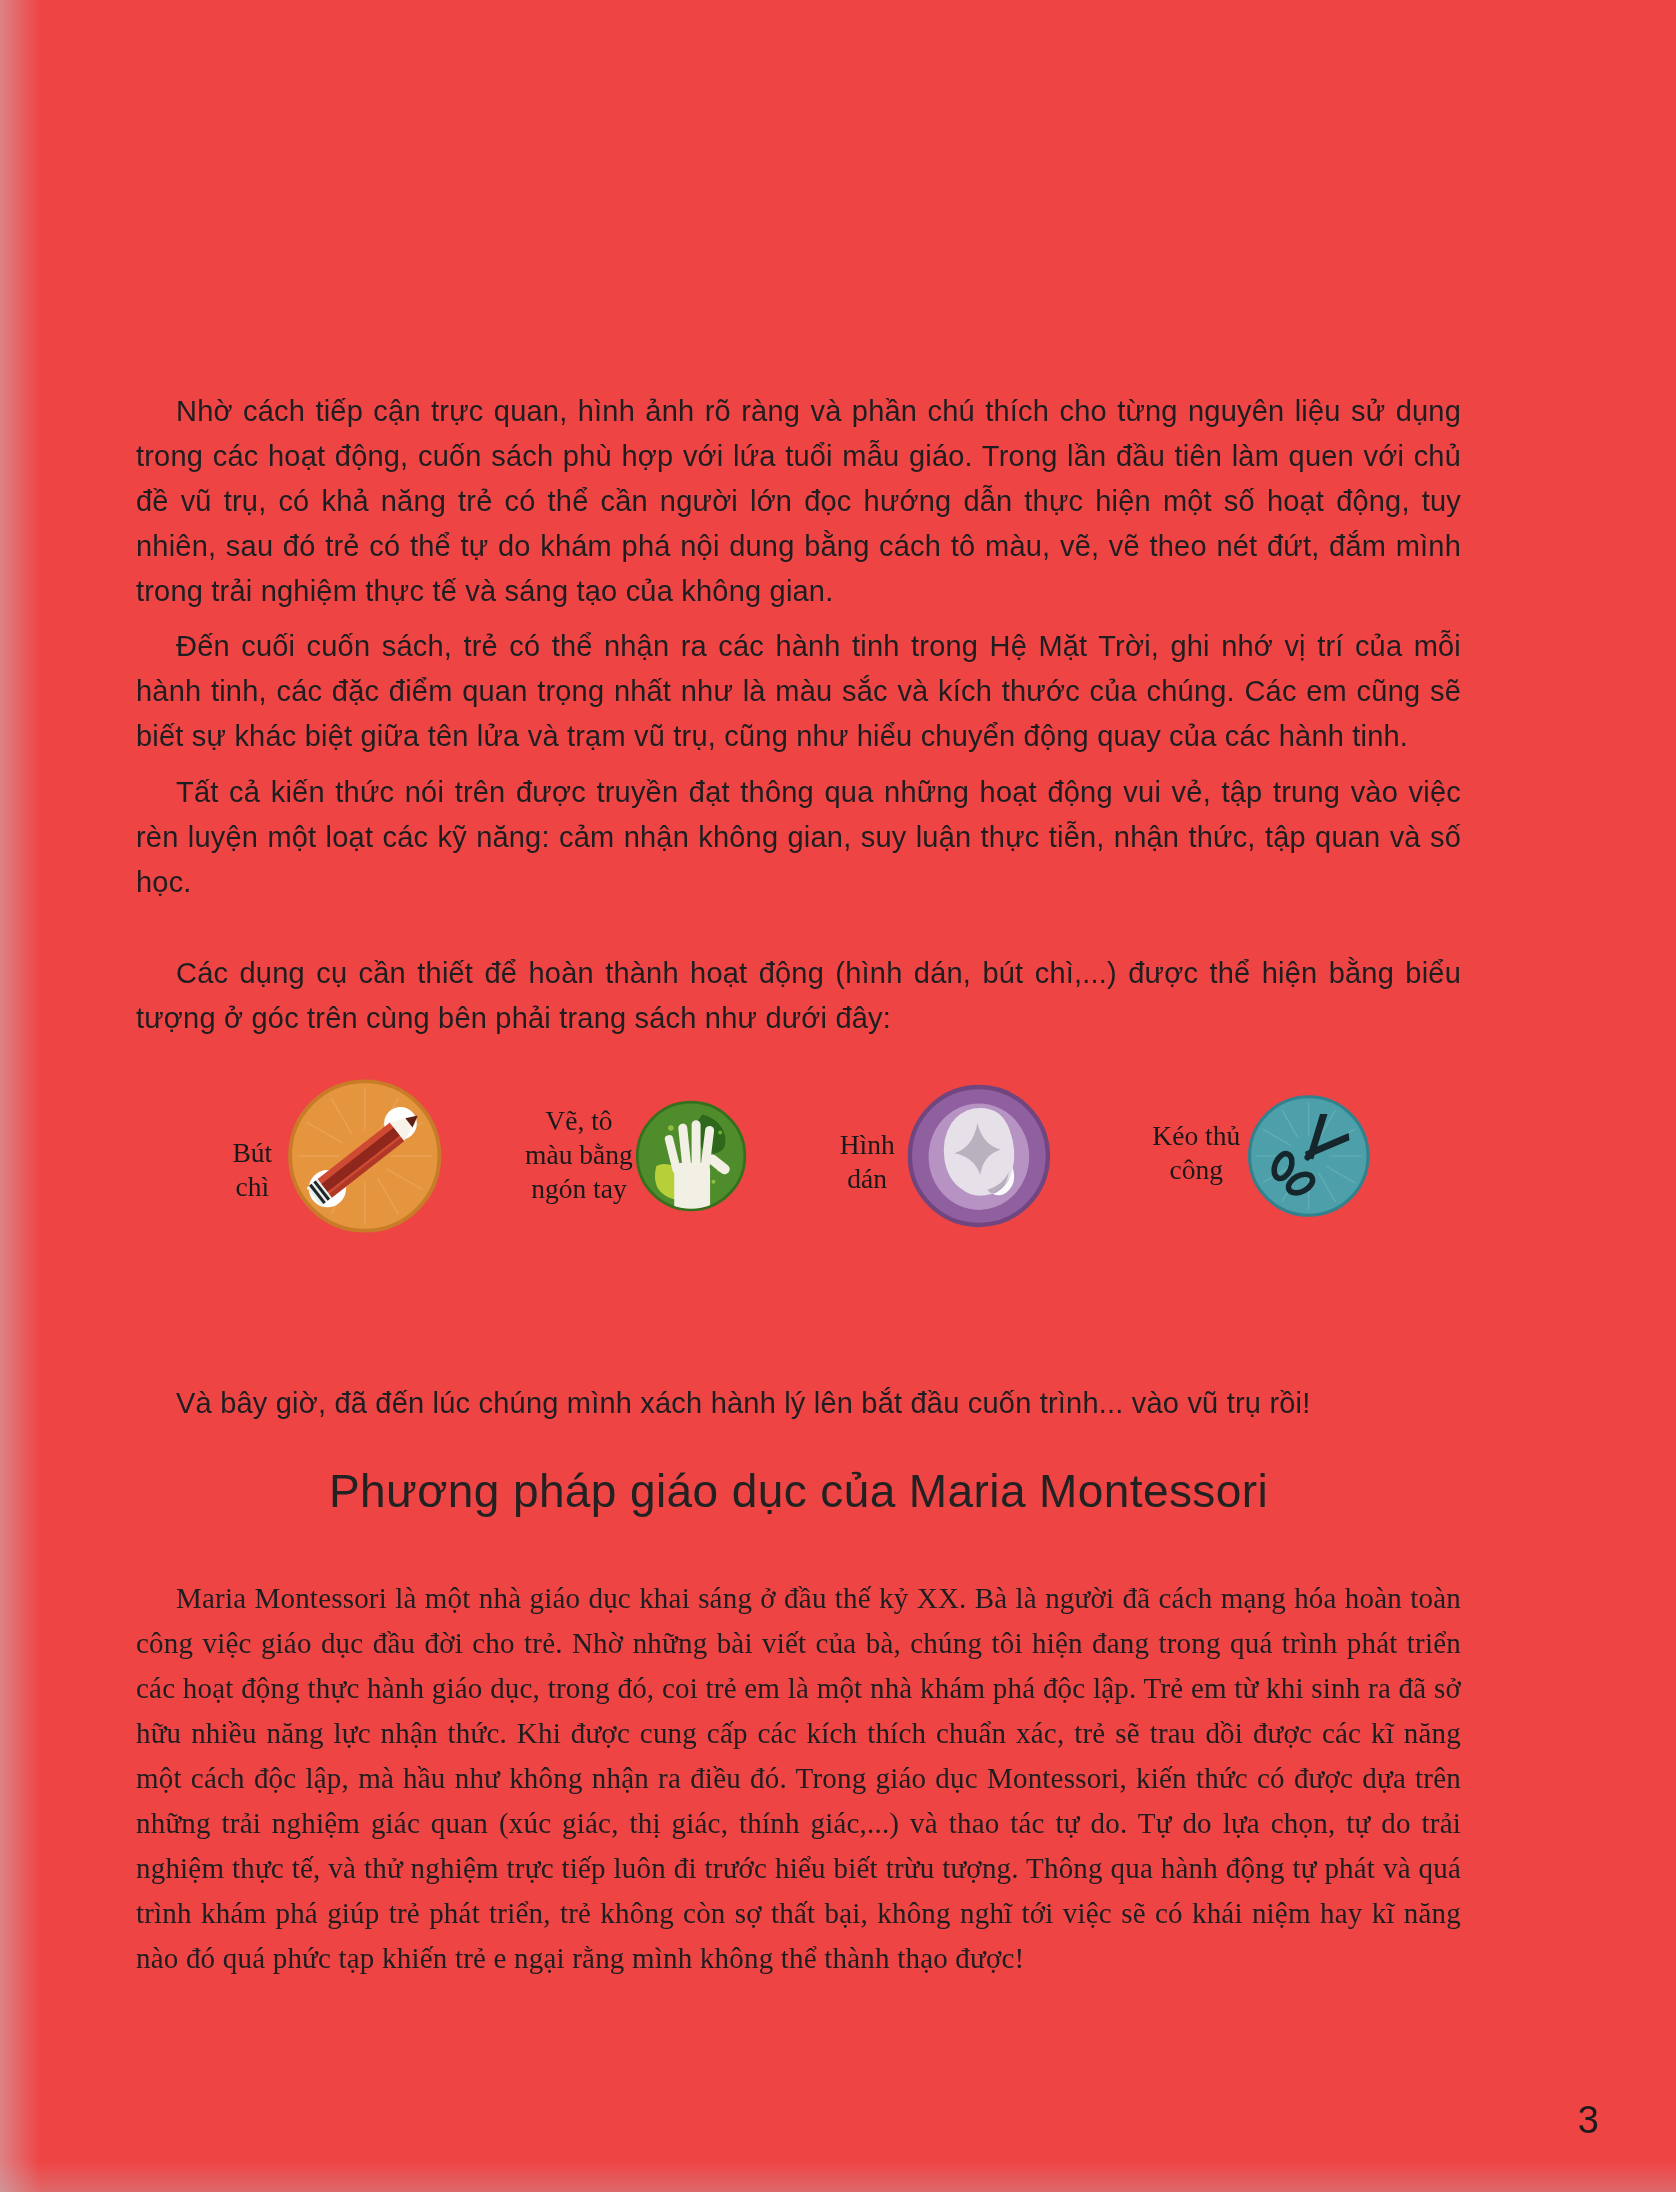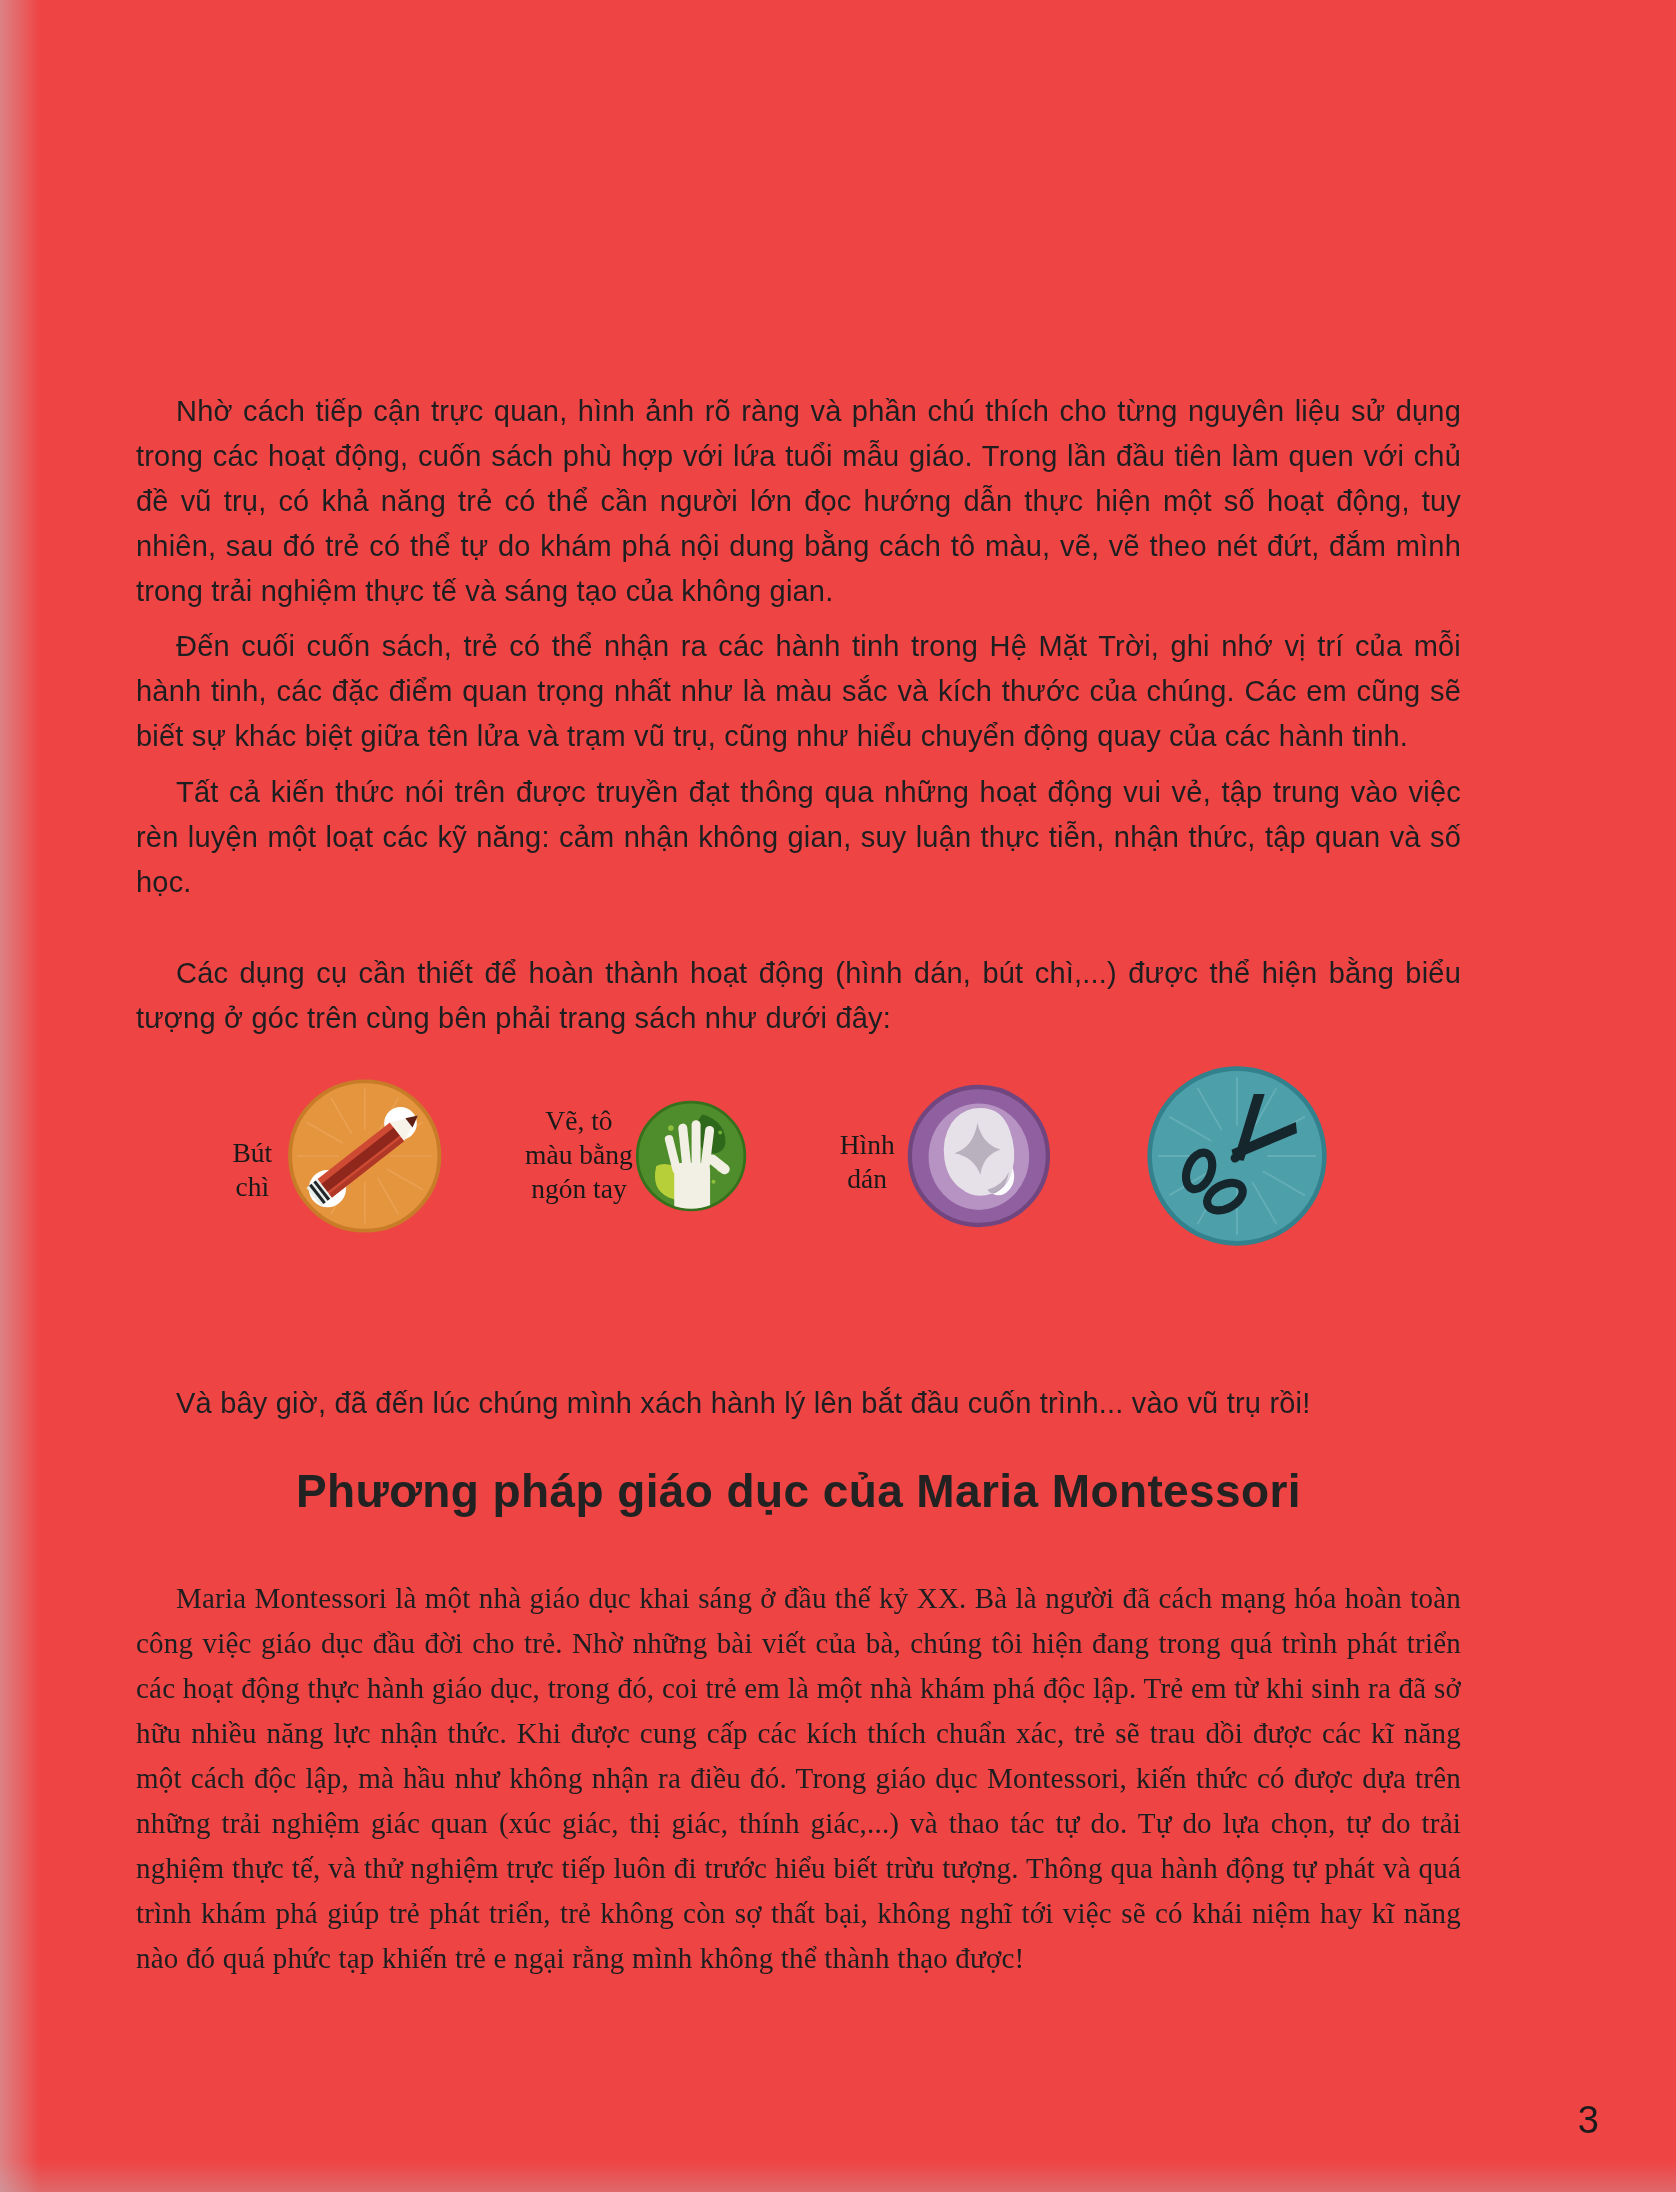--- a/index.html
+++ b/index.html
@@ -48,21 +48,21 @@
     height:102px;display:flex;align-items:flex-end;justify-content:center;
     color:#191919;
   }
   .tool-1 .tool-label{padding-bottom:6.9px;text-align:center;}
   .tool-2 .tool-label{padding-bottom:1.7px;}
   .tool-3 .tool-label{padding-bottom:22.4px;}
   .tool-4 .tool-label{padding-bottom:40px;}
   .tool svg{display:block;}
   p.journey{margin-top:29px;}
   h1.section-heading{
-    font-size:46px;font-weight:700;
+    font-size:46px;font-weight:400;
     text-align:center;margin:38px 0 0 0;
     letter-spacing:0.4px;color:#222;
   }
   p.montessori{margin-top:58px;font-family:Liberation Serif, serif;}
   .page-number{
     position:absolute;right:77px;bottom:50px;
     font-size:38px;color:#1b1b1d;
   }
   .hidden-defs{position:absolute;width:0;height:0;overflow:hidden;}
 </style>
@@ -155,20 +155,21 @@
           <circle cx="100" cy="100" r="96" stroke="#71467f" stroke-width="6" fill="#8f5fa0"></circle>
           <ellipse cx="100" cy="101" rx="70" ry="74" fill="#b693c2"></ellipse>
           <path d="M92,34 Q130,28 143,64 Q153,92 147,118 Q141,142 119,152 Q94,161 76,146 Q56,132 52,104 Q48,76 62,54 Q74,38 92,34 Z" fill="#e6e1e8"></path>
           <path d="M98,54 Q105,84 130,91 Q106,99 102,126 Q93,101 66,96 Q92,88 98,54 Z" fill="#b0a9b6" opacity="0.85"></path>
           <path d="M119,152 Q142,144 147,116 Q154,138 138,151 Q128,158 119,152 Z" fill="#fbfafc"></path>
           <path d="M112,147 Q133,141 142,122 Q139,143 124,151 Q116,154 112,147 Z" fill="#8f879a" opacity="0.55"></path>
         </svg>
       </div>
 
       <div class="tool tool-4">
+        <div class="tool-label">Kéo thủ công</div>
         <svg width="182" height="186" viewBox="0 0 200 200">
           <circle cx="100" cy="100" r="96" stroke="#32818c" stroke-width="5" fill="#4d9fa9"></circle>
           <use href="#rays" color="#8fcbd1" opacity="0.35"></use>
           <g transform="rotate(-48 100 100)" fill="#15262c" stroke="#15262c">
             <polygon points="95,100 163,68 171,77 101,109" stroke="none"></polygon>
             <polygon points="95,100 163,132 171,123 101,91" stroke="none"></polygon>
             <ellipse cx="60" cy="80" rx="21" ry="13" fill="none" stroke-width="9" transform="rotate(-20 60 80)"></ellipse>
             <ellipse cx="58" cy="120" rx="21" ry="13" fill="none" stroke-width="9" transform="rotate(20 58 120)"></ellipse>
             <circle cx="97" cy="100" r="5" stroke="none"></circle>
           </g>

